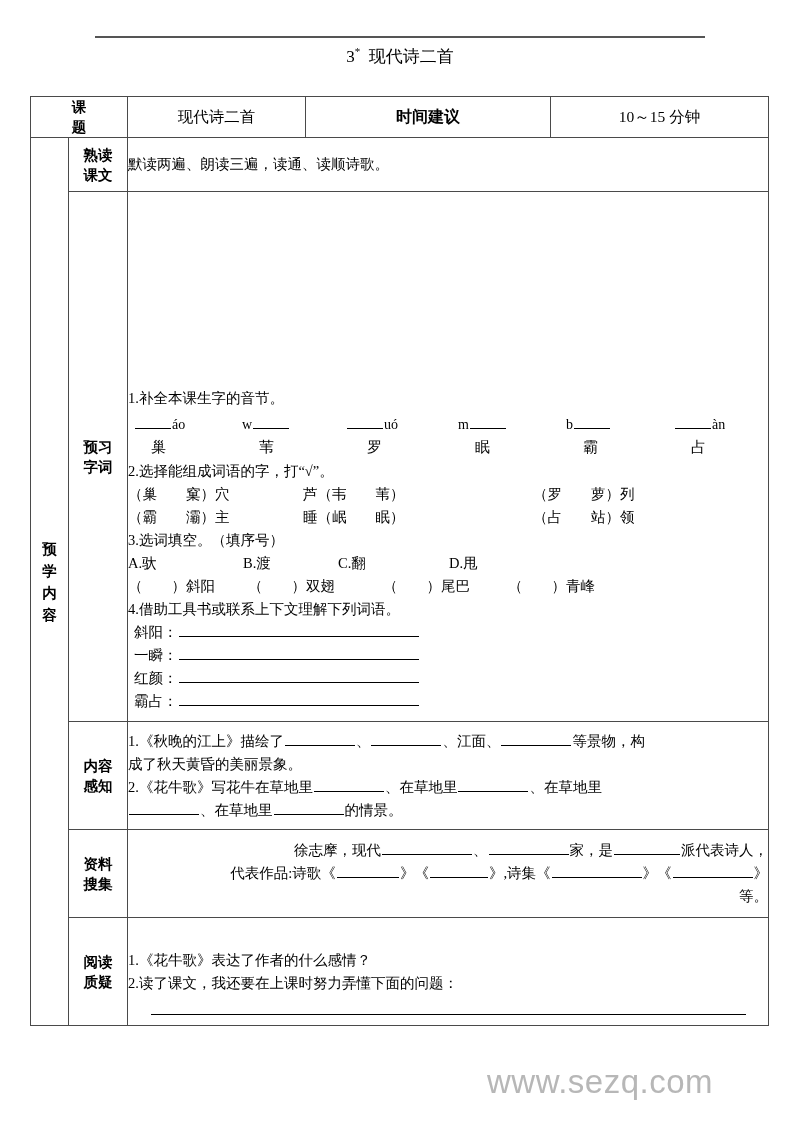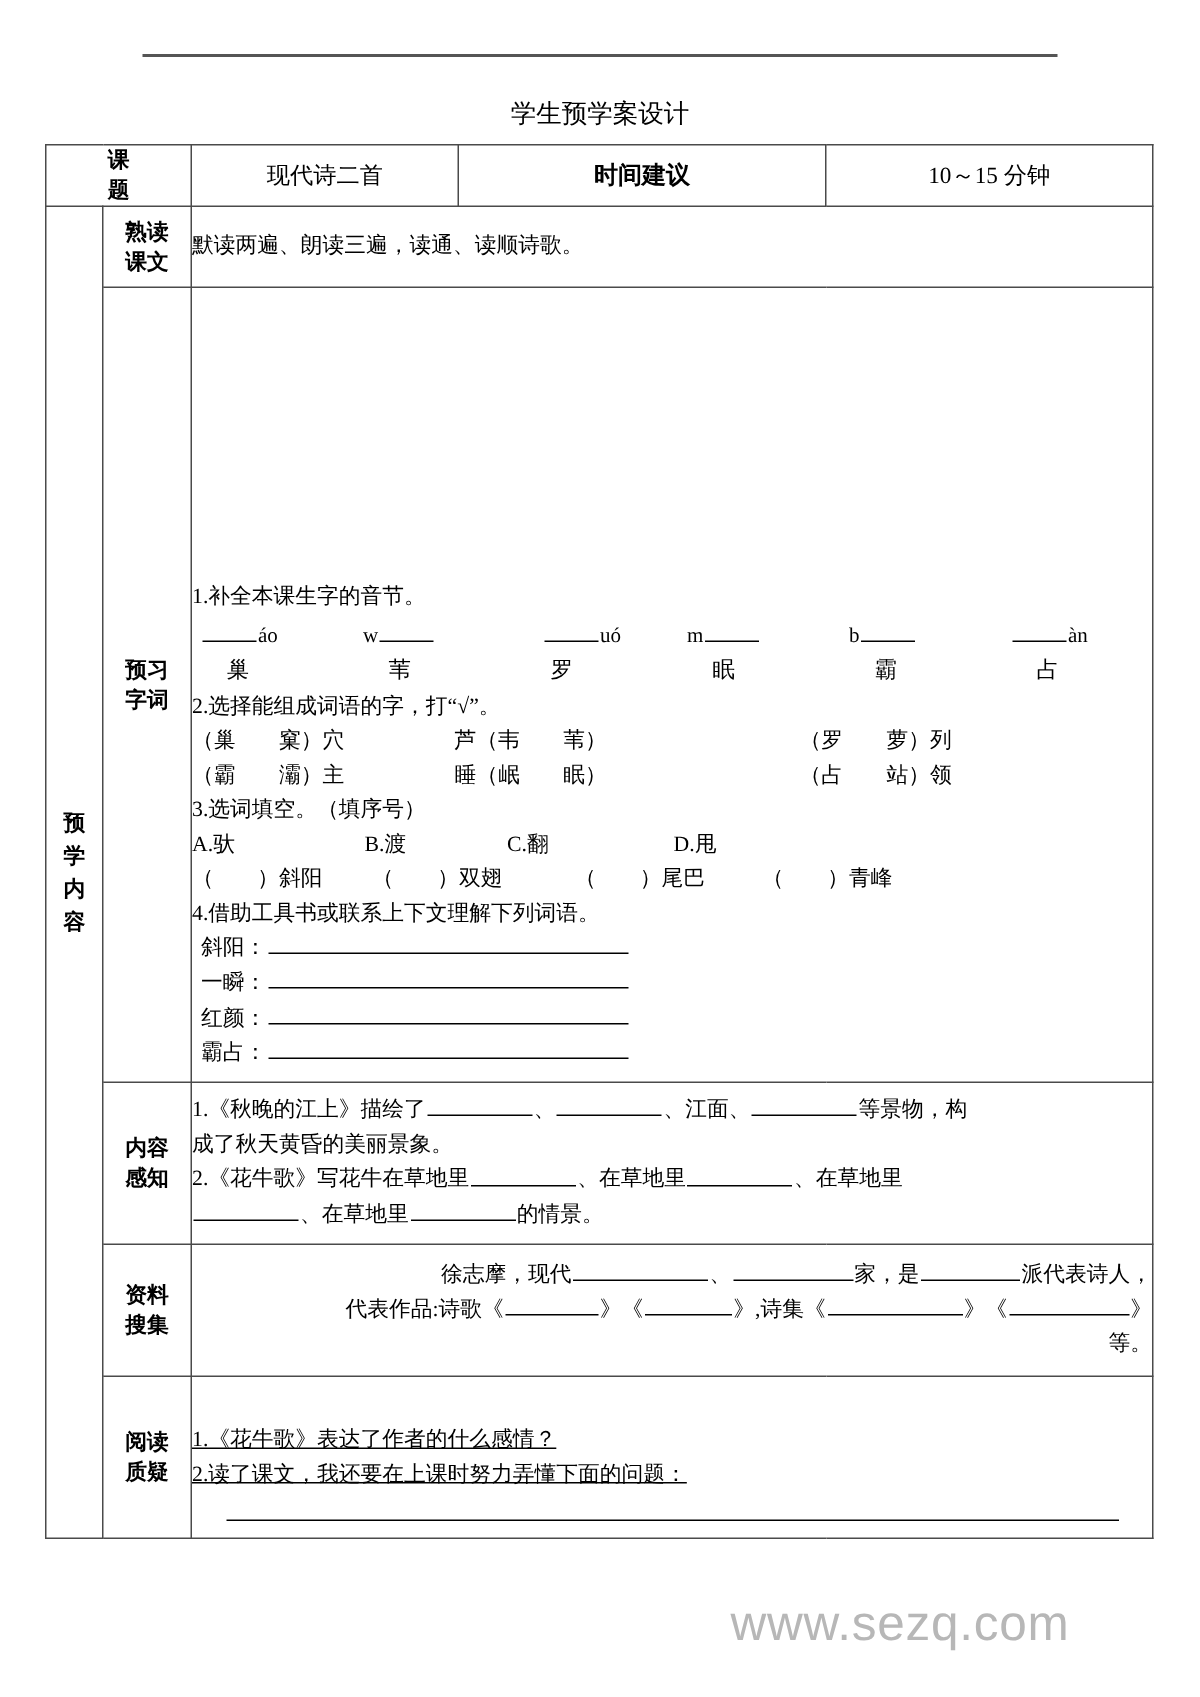--- a/index.html
+++ b/index.html
@@ -210,21 +210,23 @@
     user-select: none;
   }
 </style>
 </head>
 <body>
 
 <div class="page">
 
   <div class="top-rule"></div>
 
-  <div class="doc-subtitle">学生预学案设计</div>
+  <div class="doc-title">
+    <span class="num">3</span><sup>*</sup>&nbsp;&nbsp;<span>现代诗二首</span>
+  </div>
 
   <table class="sheet">
     <colgroup>
       <col style="width:38px">
       <col style="width:59px">
       <col style="width:178px">
       <col style="width:245px">
       <col style="width:218px">
     </colgroup>
 
@@ -264,21 +266,21 @@
       </td>
       <td class="content" colspan="3" style="height:530px;vertical-align:top;">
 
         <div style="height:195px;"></div>
 
         <div>1.补全本课生字的音节。</div>
 
         <div class="pinyin-row">
           <span class="pi" style="left:6px;"><span class="bl w36"></span><span>áo</span></span>
           <span class="pi" style="left:114px;"><span>w</span><span class="bl w36"></span></span>
-          <span class="pi" style="left:234px;text-align:center;"><span class="bl w36"></span><span>uó</span></span>
+          <span class="pi" style="left:218px;text-align:center;"><span class="bl w36"></span><span>uó</span></span>
           <span class="pi" style="left:330px;"><span>m</span><span class="bl w36"></span></span>
           <span class="pi" style="left:438px;"><span>b</span><span class="bl w36"></span></span>
           <span class="pi" style="left:546px;"><span class="bl w36"></span><span>àn</span></span>
         </div>
         <div class="hanzi-row">
           <span class="hz" style="left:23px;">巢</span>
           <span class="hz" style="left:131px;">苇</span>
           <span class="hz" style="left:239px;">罗</span>
           <span class="hz" style="left:347px;">眠</span>
           <span class="hz" style="left:455px;">霸</span>
@@ -342,21 +344,21 @@
         <div><span>代表作品:诗歌《</span><span class="bl w62"></span><span>》《</span><span class="bl w58"></span><span>》,诗集《</span><span class="bl w90"></span><span>》《</span><span class="bl w80"></span><span>》</span></div>
         <div>等。</div>
       </td>
     </tr>
 
     <tr>
       <td class="slabel">
         <span>阅读</span>
         <span>质疑</span>
       </td>
-      <td class="content" colspan="3" style="height:108px;text-decoration:underline;">
+      <td class="content" colspan="3" style="height:108px;">
         <div style="height:28px;"></div>
         <div>1.《花牛歌》表达了作者的什么感情？</div>
         <div>2.读了课文，我还要在上课时努力弄懂下面的问题：</div>
         <div style="padding-left:22px;padding-top:4px;"><span class="bl w595"></span></div>
       </td>
     </tr>
 
   </tbody>
     </table>
 

